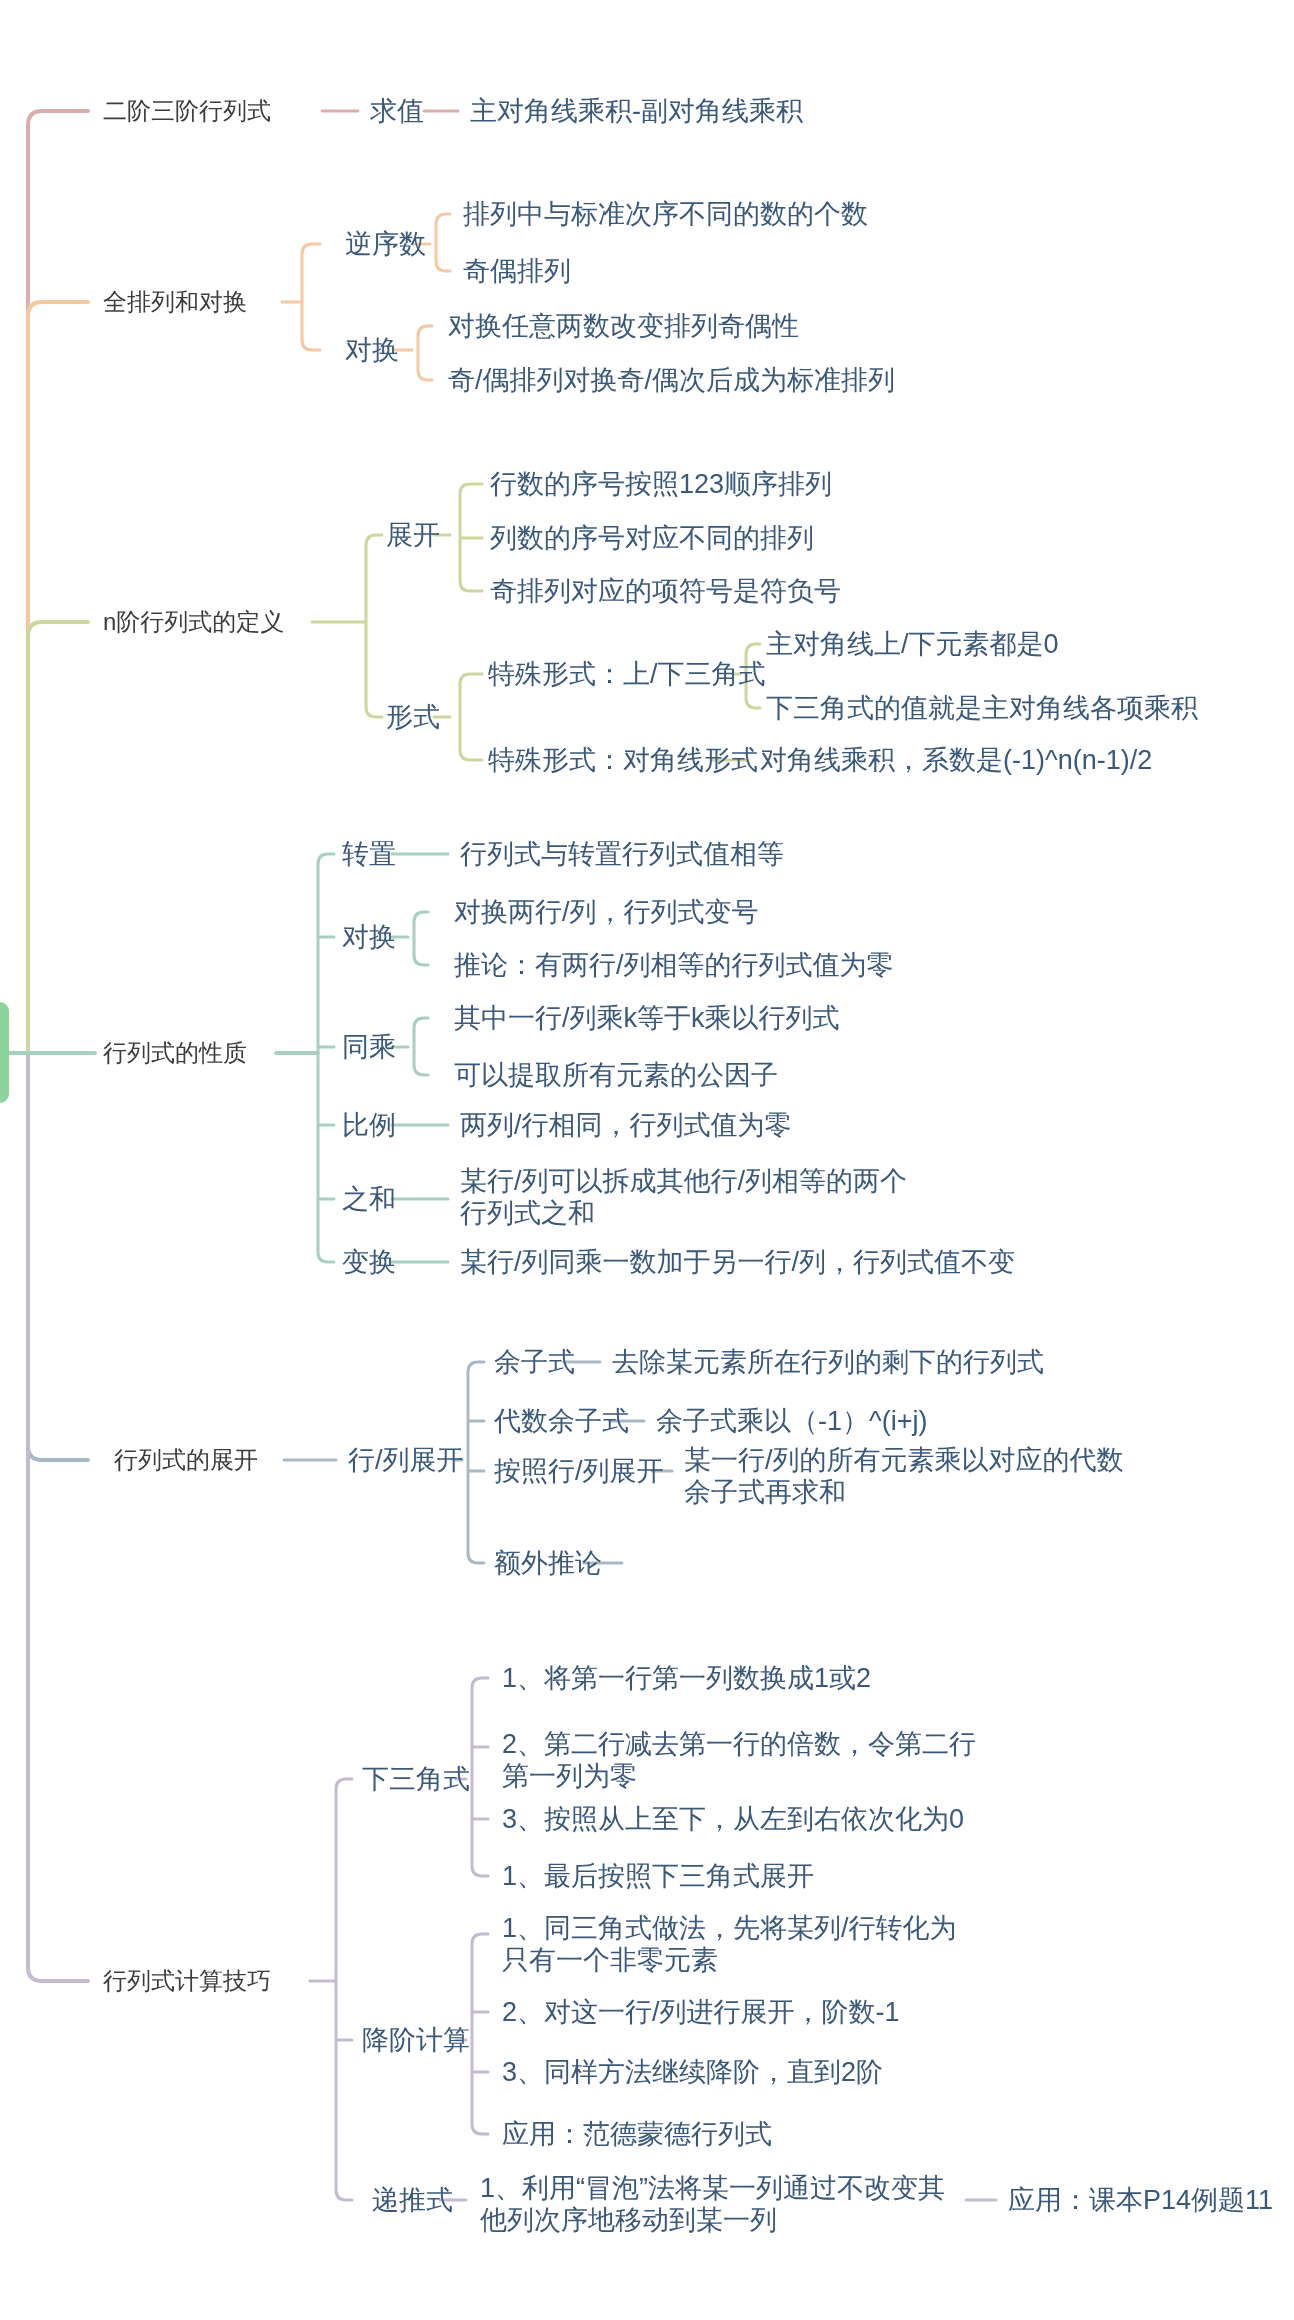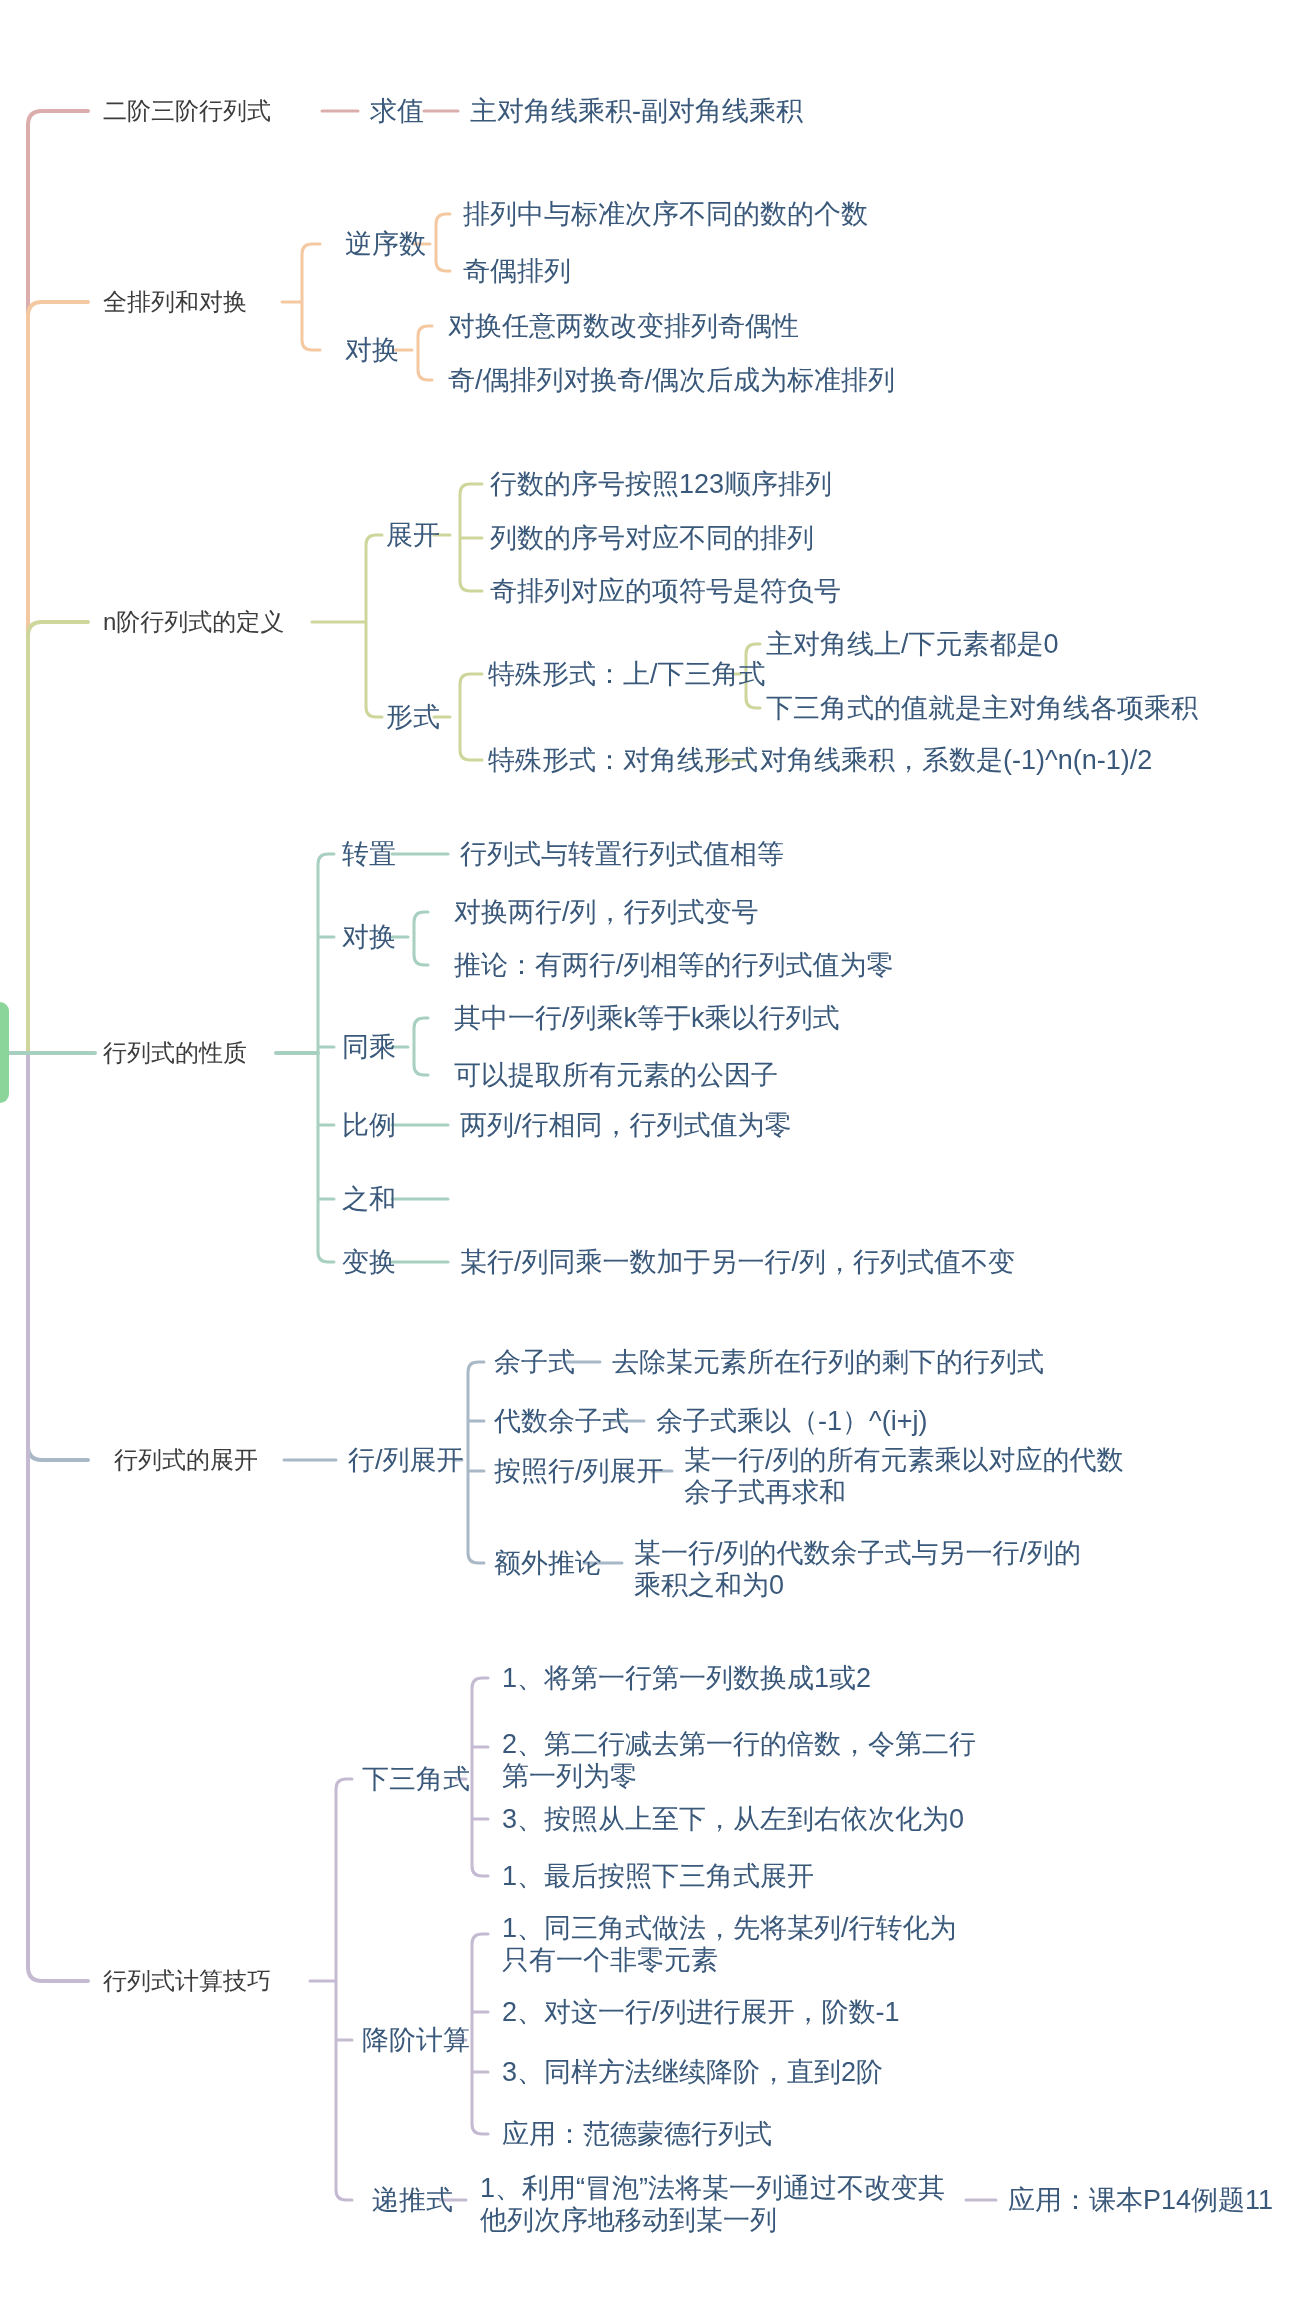--- a/index.html
+++ b/index.html
@@ -103,33 +103,33 @@
   <div class="node leaf" style="left:460px;top:854px">行列式与转置行列式值相等</div>
   <div class="node sub" style="left:342px;top:937px">对换</div>
   <div class="node leaf" style="left:454px;top:912px">对换两行/列，行列式变号</div>
   <div class="node leaf" style="left:454px;top:965px">推论：有两行/列相等的行列式值为零</div>
   <div class="node sub" style="left:342px;top:1047px">同乘</div>
   <div class="node leaf" style="left:454px;top:1018px">其中一行/列乘k等于k乘以行列式</div>
   <div class="node leaf" style="left:454px;top:1075px">可以提取所有元素的公因子</div>
   <div class="node sub" style="left:342px;top:1125px">比例</div>
   <div class="node leaf" style="left:460px;top:1125px">两列/行相同，行列式值为零</div>
   <div class="node sub" style="left:342px;top:1199px">之和</div>
+  <div class="node leaf wrap" style="left:460px;top:1181px;width:450px">某行/列可以拆成其他行/列相等的两个行列式之和</div>
   <div class="node sub" style="left:342px;top:1262px">变换</div>
   <div class="node leaf" style="left:460px;top:1262px">某行/列同乘一数加于另一行/列，行列式值不变</div>
 
   <div class="node main" style="left:114px;top:1460px">行列式的展开</div>
   <div class="node sub" style="left:348px;top:1460px">行/列展开</div>
   <div class="node sub" style="left:494px;top:1362px">余子式</div>
   <div class="node leaf" style="left:612px;top:1362px">去除某元素所在行列的剩下的行列式</div>
   <div class="node sub" style="left:494px;top:1421px">代数余子式</div>
   <div class="node leaf" style="left:656px;top:1421px">余子式乘以（-1）^(i+j)</div>
   <div class="node sub" style="left:494px;top:1471px">按照行/列展开</div>
   <div class="node leaf wrap" style="left:684px;top:1460px;width:460px">某一行/列的所有元素乘以对应的代数余子式再求和</div>
   <div class="node sub" style="left:494px;top:1563px">额外推论</div>
-  <div class="node leaf wrap" style="left:634px;top:1553px;width:450px">某一行/列的代数余子式与另一行/列的乘积之和为0</div>
 
   <div class="node main" style="left:103px;top:1981px">行列式计算技巧</div>
   <div class="node sub" style="left:362px;top:1779px">下三角式</div>
   <div class="node leaf" style="left:502px;top:1678px">1、将第一行第一列数换成1或2</div>
   <div class="node leaf wrap" style="left:502px;top:1744px;width:480px">2、第二行减去第一行的倍数，令第二行第一列为零</div>
   <div class="node leaf" style="left:502px;top:1819px">3、按照从上至下，从左到右依次化为0</div>
   <div class="node leaf" style="left:502px;top:1876px">1、最后按照下三角式展开</div>
   <div class="node sub" style="left:362px;top:2040px">降阶计算</div>
   <div class="node leaf wrap" style="left:502px;top:1928px;width:465px">1、同三角式做法，先将某列/行转化为只有一个非零元素</div>
   <div class="node leaf" style="left:502px;top:2012px">2、对这一行/列进行展开，阶数-1</div>

